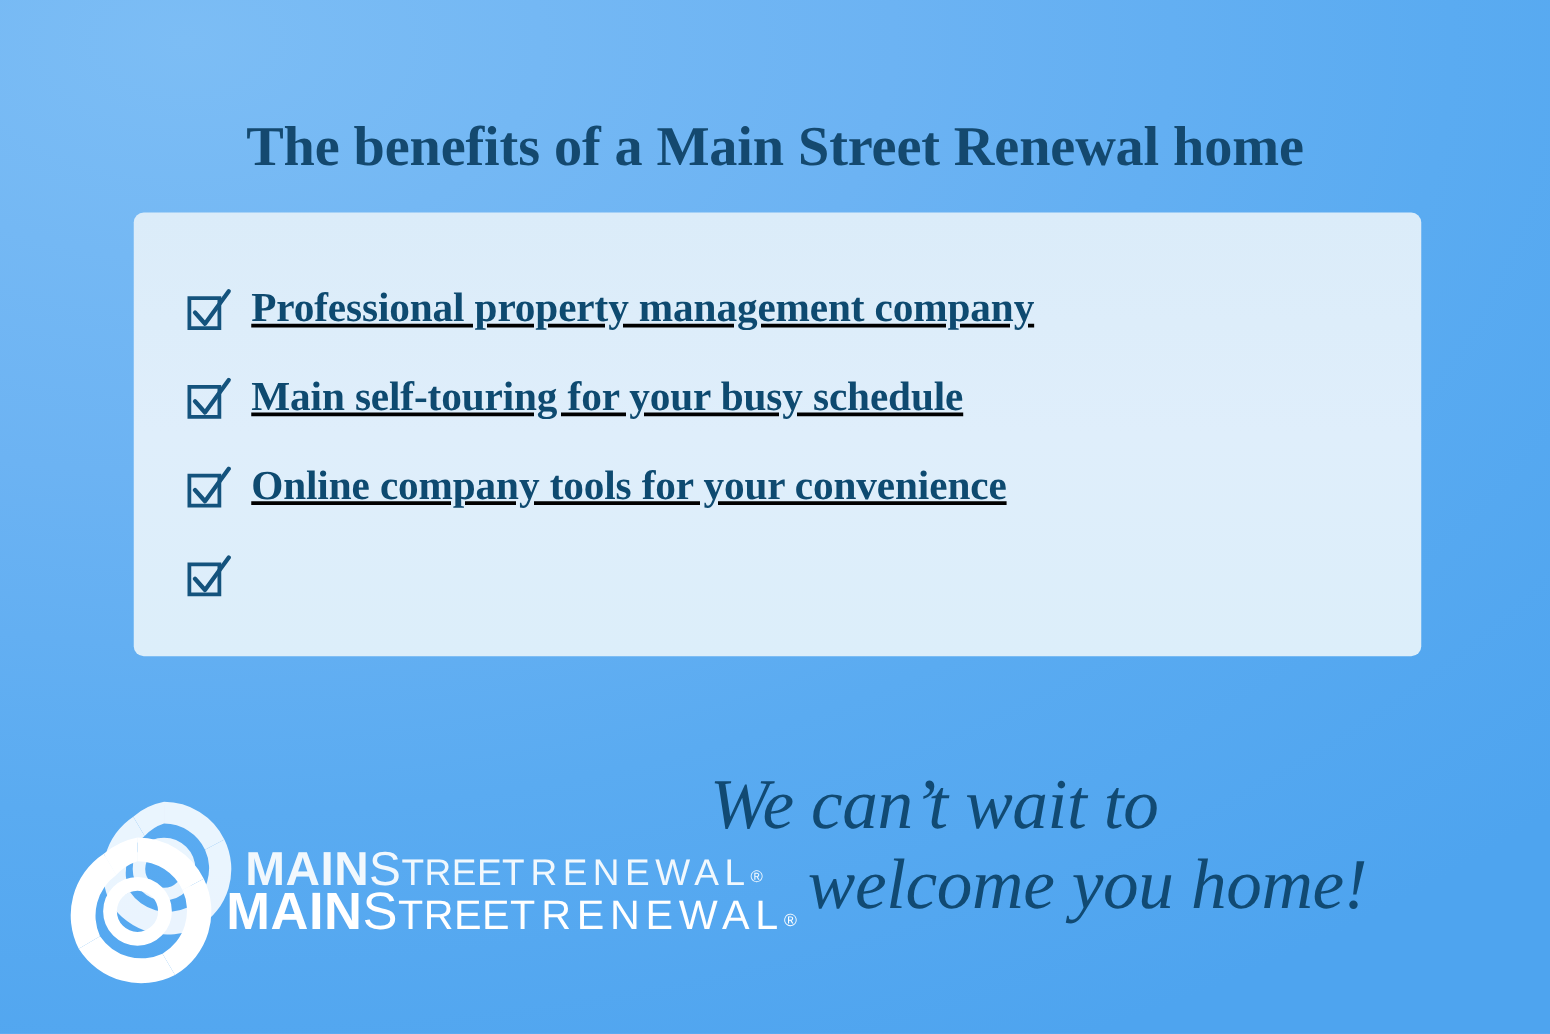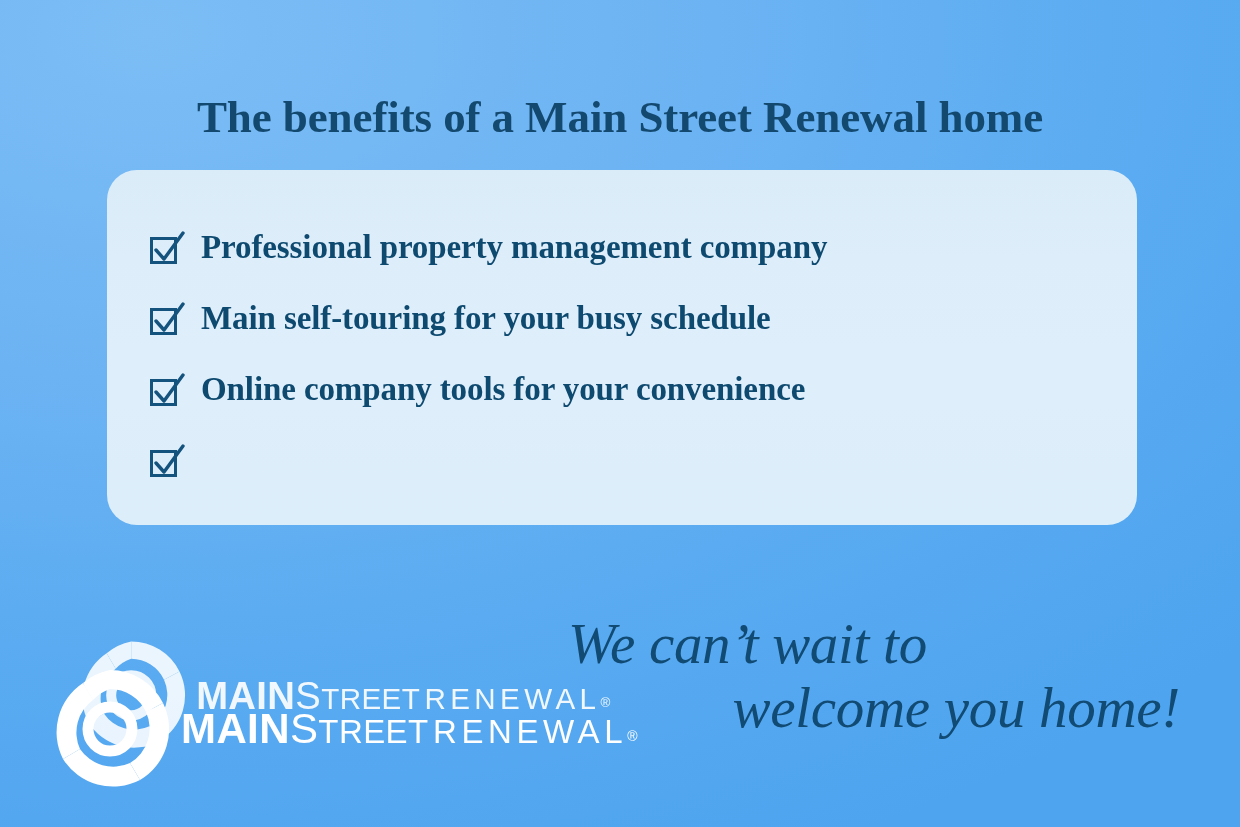--- a/index.html
+++ b/index.html
@@ -44,23 +44,24 @@
   }
 
   
   .card {
     position: absolute;
     left: 107px;
     top: 170px;
     width: 1030px;
     height: 355px;
     box-sizing: border-box;
-    border-radius: 30px;
+    border-radius: 8px;
     background: linear-gradient(180deg, #dbecf9 0%, #dfeefb 50%, #dceefa 100%);
     padding: 42px 0 0 0;
+    text-decoration: underline;
   }
 
   .benefit-list {
     list-style: none;
     margin: 0;
     padding: 0;
   }
 
   .benefit-row {
     display: flex;
@@ -168,21 +169,21 @@
     font-size: 57px;
     line-height: 1.13;
     letter-spacing: -0.3px;
     color: #114a73;
   }
   .tagline-line {
     display: block;
     white-space: nowrap;
   }
   .tagline-line.l1 { text-align: left; padding-left: 8px; }
-  .tagline-line.l2 { text-align: right; }
+  .tagline-line.l2 { text-align: center; }
 </style>
 </head>
 <body>
 
 <div class="poster">
 
   <div class="headline">The benefits of a Main Street Renewal home</div>
 
   <div class="card">
     <ul class="benefit-list">

